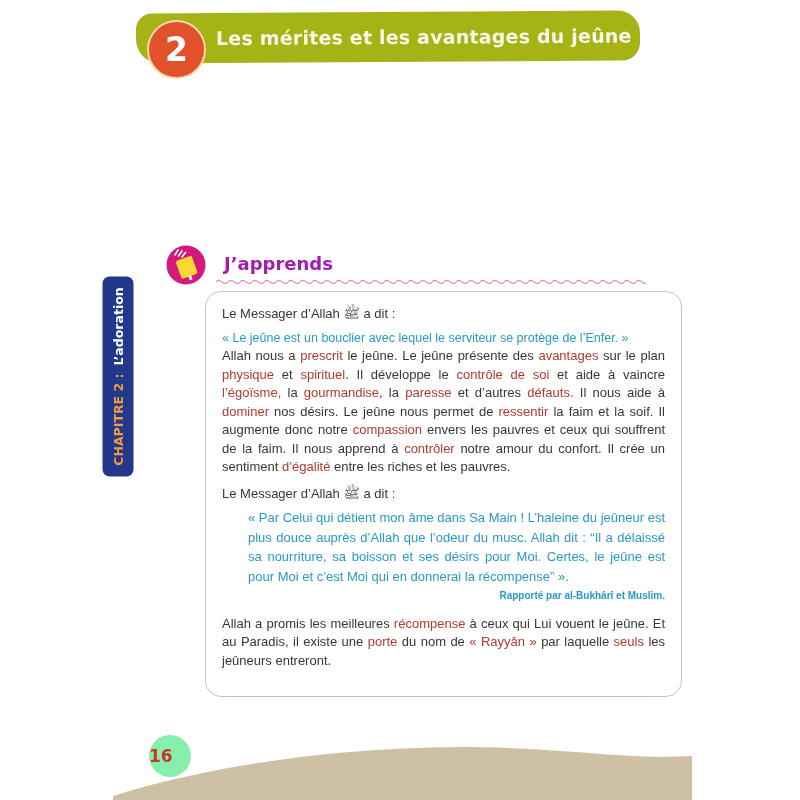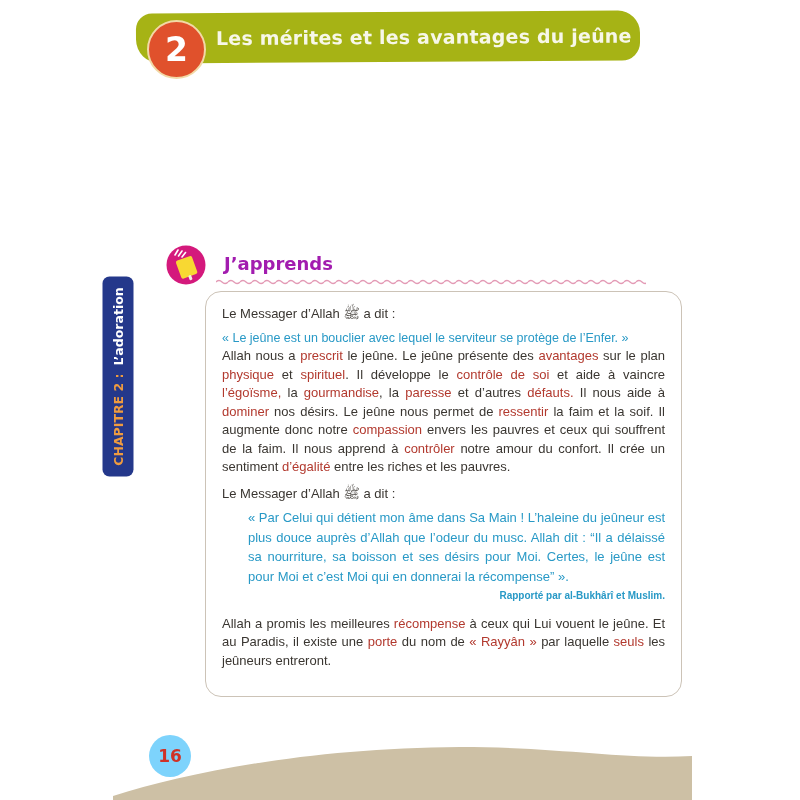--- a/index.html
+++ b/index.html
@@ -50,21 +50,21 @@
   .side-tab{position:absolute;left:18px;top:361px;width:200px;height:31px;background:#24388b;
           border-radius:7px;transform:rotate(-90deg);display:flex;align-items:center;
           justify-content:center;gap:8px;font-family:"DejaVu Sans",sans-serif;
           font-weight:bold;font-size:12.5px;}
   .side-chap{color:#ef9b3f;}
   .side-sect{color:#ffffff;}
 
   
   .footer-wave{position:absolute;left:0;top:738px;}
   .page-circle{position:absolute;left:149px;top:735px;width:42px;height:42px;border-radius:50%;
-          background:#7dd3fc;color:#cf3227;text-align:center;line-height:42px;
+          background:#86efac;color:#cf3227;text-align:left;line-height:42px;
           font-family:"DejaVu Sans",sans-serif;font-weight:bold;font-size:17px;}
 </style>
 </head>
 <body>
 
 <div class="page">
 
   <div class="banner">
     <span class="banner-title">Les mérites et les avantages du jeûne</span>
   </div>

